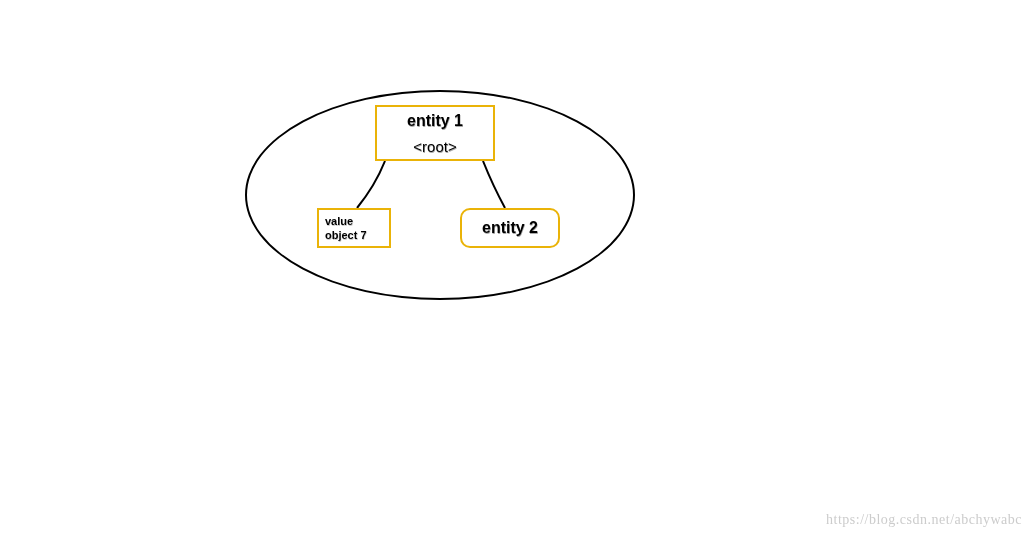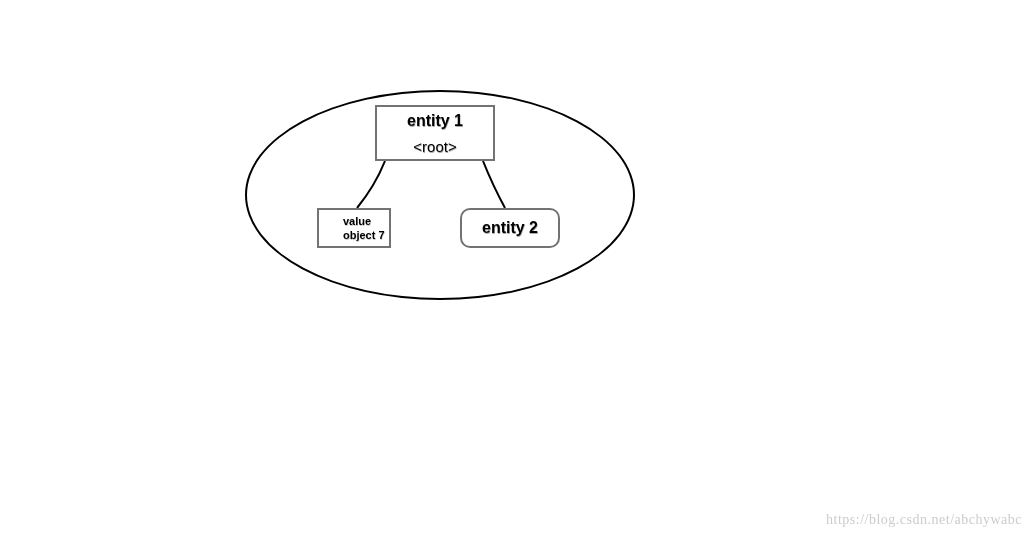--- a/index.html
+++ b/index.html
@@ -25,21 +25,21 @@
       position: absolute;
       left: 0;
       top: 0;
       width: 390px;
       height: 210px;
       border: 2px solid #000;
       border-radius: 50%;
     }
     .box {
       position: absolute;
-      border: 2px solid #737373;
+      border: 2px solid #eab308;
       background: #fff;
       display: flex;
       flex-direction: column;
       align-items: center;
       justify-content: center;
       text-align: center;
     }
     .box-root {
       left: 130px;
       top: 15px;
@@ -56,21 +56,21 @@
       margin-top: 8px;
       text-shadow: 0.5px 0.5px 0 #aaa;
     }
     .box-value {
       left: 72px;
       top: 118px;
       width: 74px;
       height: 40px;
       align-items: flex-start;
       justify-content: center;
-      padding-left: 24px;
+      padding-left: 6px;
     }
     .box-value .line1,
     .box-value .line2 {
       font-size: 11px;
       font-weight: bold;
       line-height: 1.3;
       text-shadow: 0.5px 0.5px 0 #ccc;
     }
     .box-entity2 {
       left: 215px;

